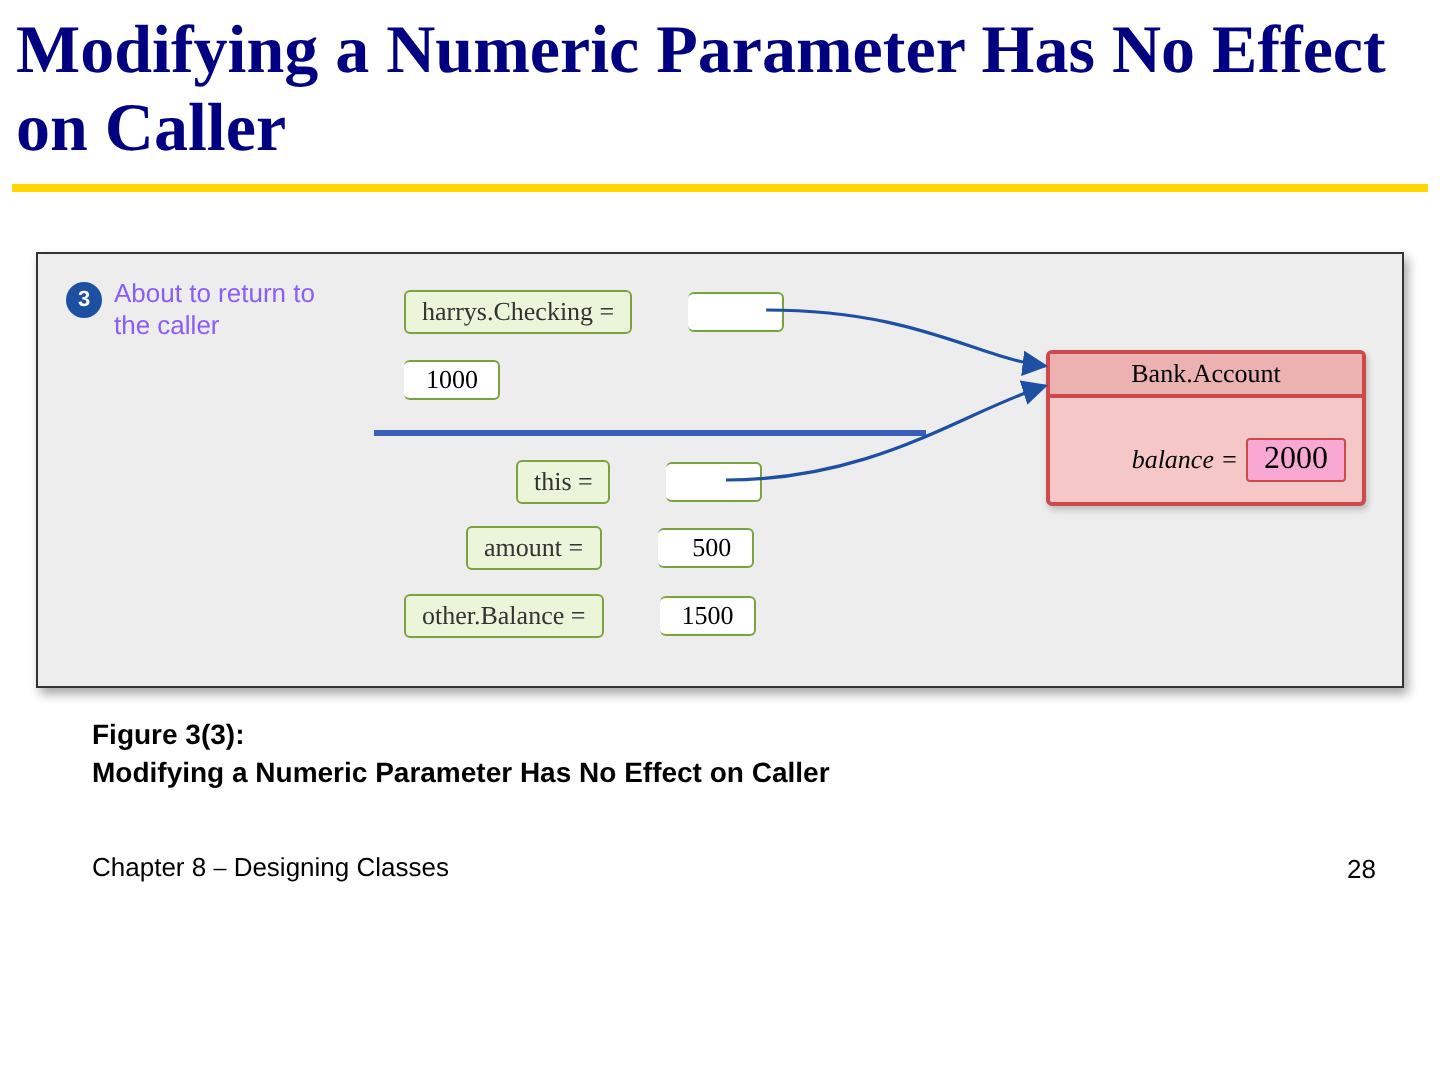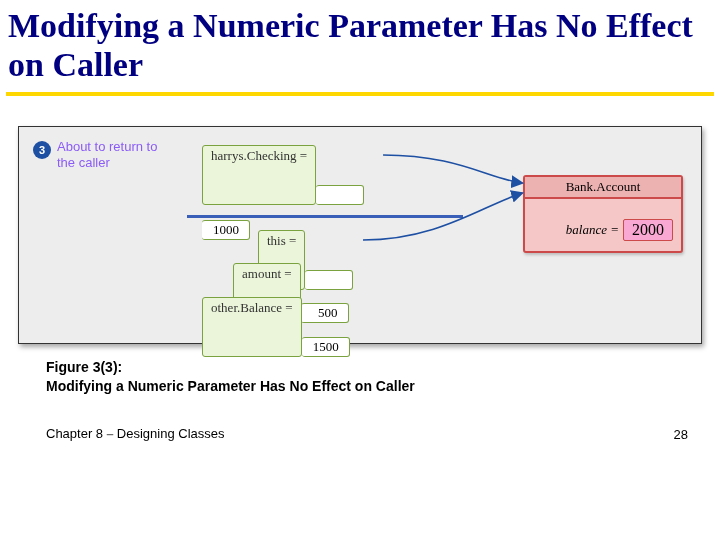--- a/index.html
+++ b/index.html
@@ -40,20 +40,22 @@
     position: absolute;
     left: 30px; top: 4px;
     width: 110px;
     color: #8b5cf6;
     font-size: 13px;
     line-height: 1.25;
   }
   .var-row {
     position: absolute;
     display: flex;
+    align-items: center;
+    gap: 28px;
   }
   .var-row .name {
     background: #eaf5d9;
     border: 1px solid #7aa23f;
     border-radius: 3px;
     padding: 2px 8px;
     font-size: 13px;
     color: #333;
     font-family: "Georgia", serif;
   }
@@ -63,21 +65,20 @@
     border-left: none;
     border-radius: 3px;
     padding: 2px 10px;
     font-size: 13px;
     min-width: 48px;
     height: 20px;
     display: inline-flex;
     align-items: center;
     justify-content: flex-end;
     font-family: "Georgia", serif;
-    margin-top: 40px;
   }
   .divider {
     position: absolute;
     left: 160px; right: 230px;
     top: 80px;
     height: 3px;
     background: #3a5fb8;
   }
   .obj-box {
     position: absolute;

